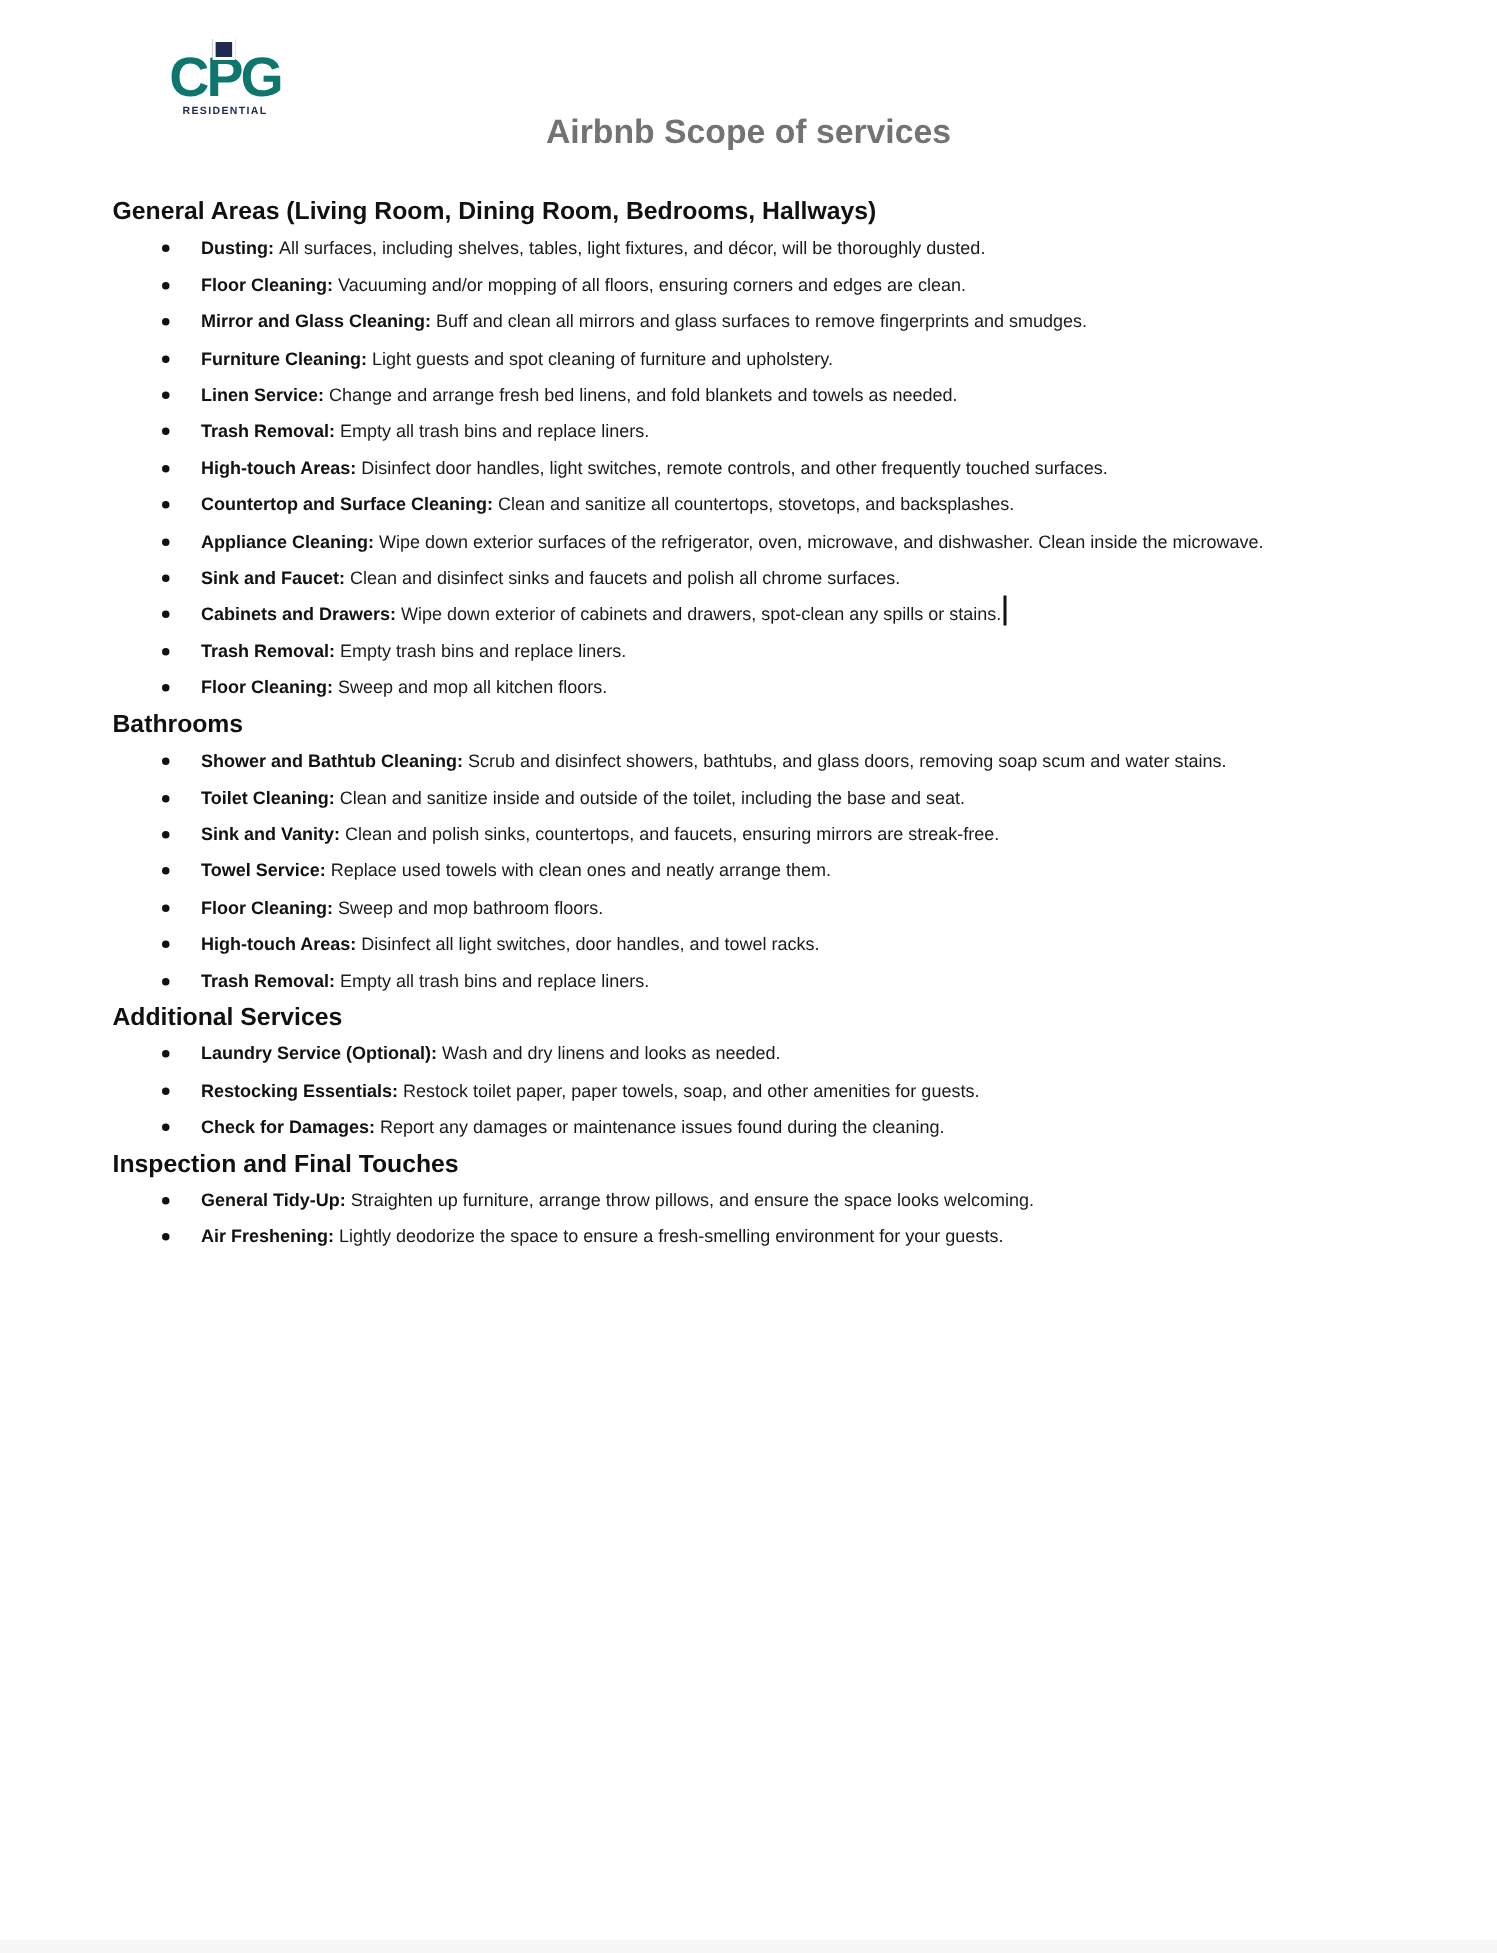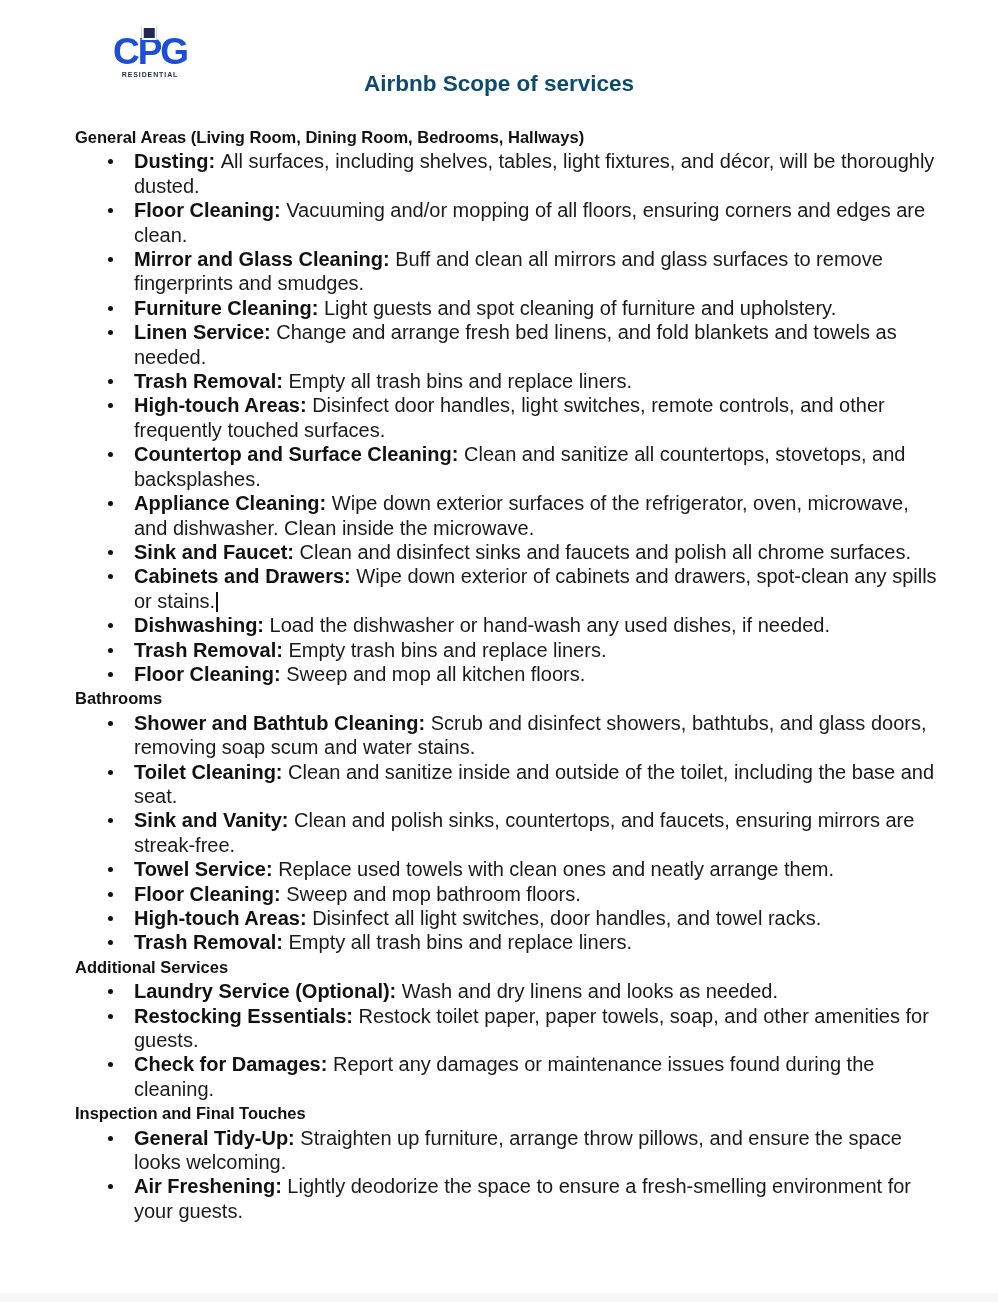--- a/index.html
+++ b/index.html
@@ -48,48 +48,48 @@
     box-sizing: border-box;
   }
   .logo-sub {
     font-size: 7px;
     font-weight: bold;
     letter-spacing: 0.9px;
     margin-top: 1px;
   }
   
   .title {
-    margin: 12px;
-    padding-top: 58px;
+    margin: 0;
+    padding-top: 74px;
     text-align: center;
     font-size: 22.5px;
     line-height: 28px;
     font-weight: 700;
-    color: #0c4a6e;
+    color: #737373;
   }
   
   .doc {
     margin: 27px 57px 14px 75px;
   }
   .sec-heading {
     margin: 0;
     font-size: 16.5px;
     line-height: 24.4px;
     font-weight: 700;
     color: #111111;
   }
   .bullet-list {
     list-style: none;
     margin: 0;
     padding: 0;
   }
   .bullet-list li {
     position: relative;
     padding-left: 59px;
-    font-size: 20px;
+    font-size: 12px;
     line-height: 24.4px;
   }
   .bullet-list li::before {
     content: "";
     position: absolute;
     left: 33px;
     top: 10px;
     width: 5px;
     height: 5px;
     border-radius: 50%;
@@ -115,21 +115,21 @@
     height: 9px;
     background: #f7f7f8;
   }
 </style>
 </head>
 <body>
 
 <div class="page">
 
   <div class="logo">
-    <div class="logo-word" style="color: #1d4ed8;">
+    <div class="logo-word" style="color: #0f766e;">
       <span>CPG</span>
       <span class="logo-flag" style="background: rgb(30, 42, 82);"></span>
     </div>
     <div class="logo-sub" style="color: rgb(30, 42, 82);">RESIDENTIAL</div>
   </div>
 
   <h1 class="title">Airbnb Scope of services</h1>
 
   <main class="doc" id="sections">
       <section>
@@ -143,21 +143,20 @@
           <li><b>Trash Removal: </b><span>Empty all trash bins and replace liners.</span></li>
           <li><b>High-touch Areas: </b><span>Disinfect door handles, light switches, remote controls, and other frequently touched surfaces.</span></li>
         </ul>
       </section>
       <section>
         <ul class="bullet-list">
           <li><b>Countertop and Surface Cleaning: </b><span>Clean and sanitize all countertops, stovetops, and backsplashes.</span></li>
           <li><b>Appliance Cleaning: </b><span>Wipe down exterior surfaces of the refrigerator, oven, microwave, and dishwasher. Clean inside the microwave.</span></li>
           <li><b>Sink and Faucet: </b><span>Clean and disinfect sinks and faucets and polish all chrome surfaces.</span></li>
           <li><b>Cabinets and Drawers: </b><span>Wipe down exterior of cabinets and drawers, spot-clean any spills or stains.</span><span class="caret"></span></li>
-          <li><b>Dishwashing: </b><span>Load the dishwasher or hand-wash any used dishes, if needed.</span></li>
           <li><b>Trash Removal: </b><span>Empty trash bins and replace liners.</span></li>
           <li><b>Floor Cleaning: </b><span>Sweep and mop all kitchen floors.</span></li>
         </ul>
       </section>
       <section>
         <h2 class="sec-heading">Bathrooms</h2>
         <ul class="bullet-list">
           <li><b>Shower and Bathtub Cleaning: </b><span>Scrub and disinfect showers, bathtubs, and glass doors, removing soap scum and water stains.</span></li>
           <li><b>Toilet Cleaning: </b><span>Clean and sanitize inside and outside of the toilet, including the base and seat.</span></li>
           <li><b>Sink and Vanity: </b><span>Clean and polish sinks, countertops, and faucets, ensuring mirrors are streak-free.</span></li>

